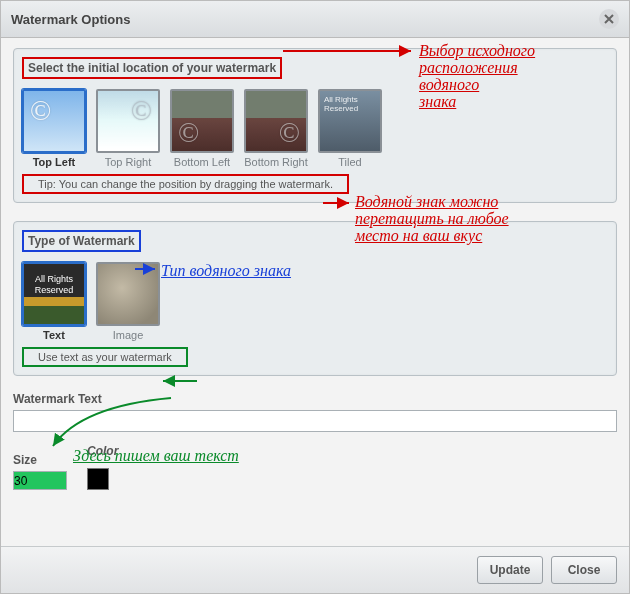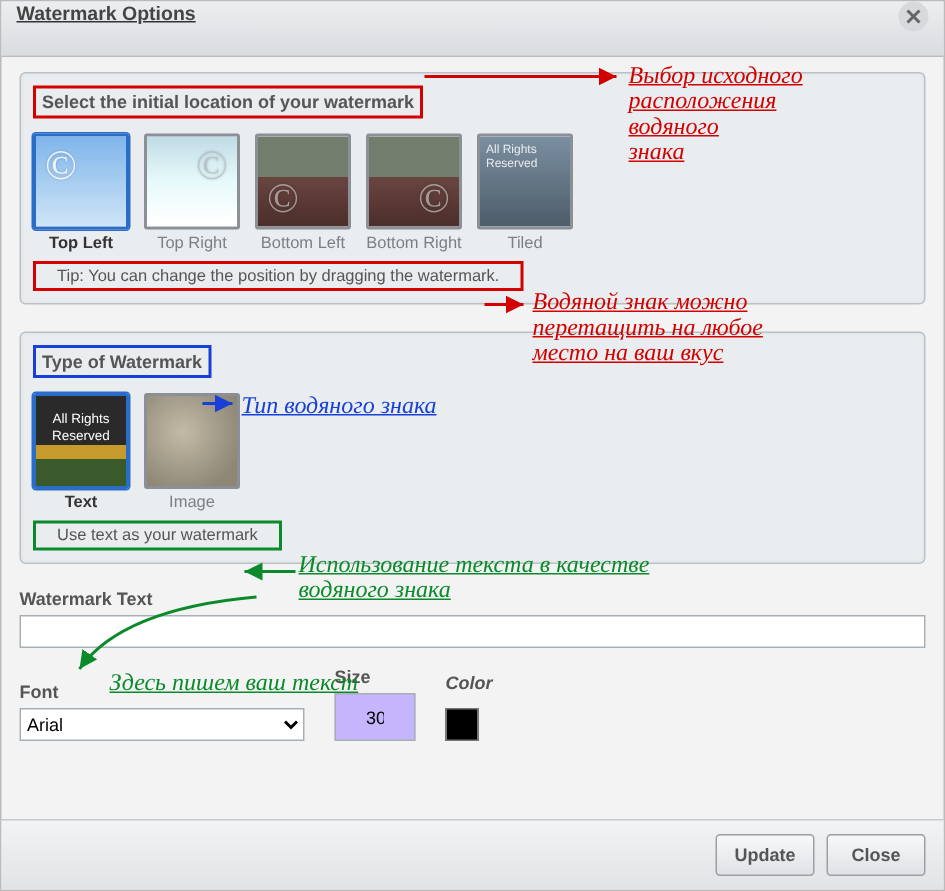--- a/index.html
+++ b/index.html
@@ -1,17 +1,17 @@
 <!DOCTYPE html>
 <html><head>
 <meta charset="utf-8">
 <style>
   html, body { margin:0; padding:0; font-family: Arial, Helvetica, sans-serif; font-size:12px; color:#333; }
   .win { width:630px; height:594px; background:#f3f3f3; box-sizing:border-box; border:1px solid #bbb; display:flex; flex-direction:column; }
-  .titlebar { height:36px; background:linear-gradient(#eceef0,#d9dcdf); border-bottom:1px solid #bbb; display:flex; padding:0 10px; justify-content:space-between;text-decoration:underline; }
+  .titlebar { height:36px; background:linear-gradient(#eceef0,#d9dcdf); border-bottom:1px solid #bbb; display:flex; align-items:center; padding:0 10px; justify-content:space-between; }
   .title { font-weight:bold; color:#444; font-size:13px; }
   .close-x { width:20px; height:20px; border-radius:10px; background:#d7d9dc; display:flex; align-items:center; justify-content:center; cursor:pointer; }
   .close-x svg { width:10px; height:10px; }
   .body { padding:10px 12px 8px 12px; flex:1; overflow:hidden; position:relative; }
 
   .panel { background:#e9edef; border:1px solid #b9c1c6; border-radius:4px; padding:8px; box-shadow:inset 0 0 3px rgba(0,0,0,.05); }
   .panel + .panel { margin-top:24px; }
 
   .section-label { display:inline-block; font-weight:bold; color:#555; font-size:12px; padding:2px 4px; }
   .box-red { border:2px solid #d30000; }
@@ -37,21 +37,21 @@
   .badge-txt { position:absolute; top:10px; left:6px; right:6px; color:#fff; font-size:9px; text-align:center; line-height:11px; }
 
   .tip { font-size:11px; color:#555; padding:2px 14px; display:inline-block; }
 
   .field-label { font-weight:bold; color:#555; font-size:12px; margin:16px 0 4px 0; }
   .text-input { width:100%; box-sizing:border-box; height:22px; border:1px solid #a9b0b5; padding:2px 6px; font-size:12px; background:#fff; }
 
   .row { display:flex; gap:20px; margin-top:12px; align-items:flex-end; }
   .col { display:flex; flex-direction:column; }
   select.inp { width:190px; height:22px; border:1px solid #a9b0b5; background:#fff; font-size:12px; }
-  input.num { width:54px; height:32px; border:1px solid #a9b0b5; background:#c4b5fd; font-size:12px; padding:2px 20px; box-sizing:border-box; }
+  input.num { width:54px; height:19px; border:1px solid #a9b0b5; background:#22c55e; font-size:12px; padding:2px 0; box-sizing:border-box; }
   .swatch { width:20px; height:20px; border:1px solid #777; background:#000; cursor:pointer; }
 
   .footer { height:46px; border-top:1px solid #c6cacc; background:linear-gradient(#f2f3f4,#e1e3e5); display:flex; justify-content:flex-end; align-items:center; gap:8px; padding:0 12px; }
   .btn { min-width:66px; height:28px; border:1px solid #9aa0a5; border-radius:3px; background:linear-gradient(#f7f8f9,#dfe2e5); font-size:12px; font-weight:bold; color:#555; cursor:pointer; }
 
   
   .ann { position:absolute; color:#d30000; font-family:"Comic Sans MS","Segoe Script",cursive; font-size:16px; font-style:italic; line-height:17px; pointer-events:none; white-space:pre;text-decoration:underline; }
   .ann.blue { color:#1840d8; }
   .ann.green { color:#0a8a2a; }
 
@@ -142,46 +142,38 @@
       <span class="tip box-green">Use text as your watermark</span>
     </div>
 
     
     <div class="field-label">Watermark Text</div>
     <input type="text" class="text-input" value="" style="">
 
     
     <div class="row">
       <div class="col">
-        <span class="field-label" style="margin:0 0 4px 0;">Font</span>
-        <select class="inp">
-          <option>Arial</option>
-        </select>
-      </div>
-      <div class="col">
         <span class="field-label" style="margin:0 0 4px 0;">Size</span>
         <input class="num" type="text" value="30" style="">
       </div>
       <div class="col">
         <span class="field-label" style="margin:0 0 10px 0;font-style:italic;">Color</span>
         <div class="swatch" style="background:#000000;"></div>
       </div>
     </div>
 
     
     <div class="ann" style="top:4px;  left:418px;">Выбор исходного
 расположения
 водяного
 знака</div>
     <div class="ann" style="top:155px; left:354px;">Водяной знак можно
 перетащить на любое
 место на ваш вкус</div>
     <div class="ann blue" style="top:224px; left:160px;">Тип водяного знака</div>
-    <div class="ann green" style="top:330px; left:198px;">Использование текста в качестве
-водяного знака</div>
     <div class="ann green" style="top:409px; left:72px;">Здесь пишем ваш текст</div>
 
     
     <svg class="arrow" style="top:6px; left:280px;" width="140" height="14">
       <defs>
           <marker id="ahR" markerWidth="8" markerHeight="8" refX="6" refY="3" orient="auto">
             <path d="M0,0 L6,3 L0,6 Z" fill="#d30000"></path>
           </marker>
         </defs>
       <line x1="2" y1="7" x2="130" y2="7" stroke="#d30000" stroke-width="2" marker-end="url(#ahR)"></line>

